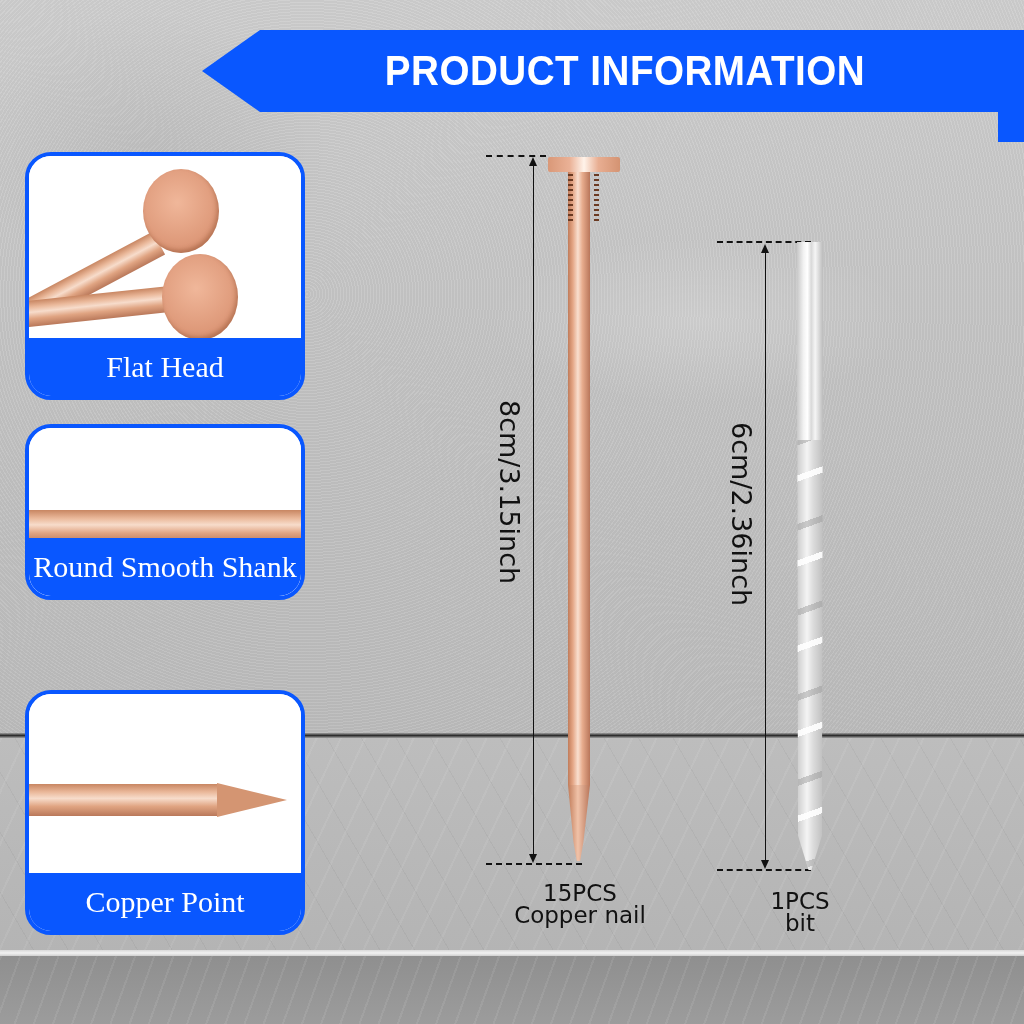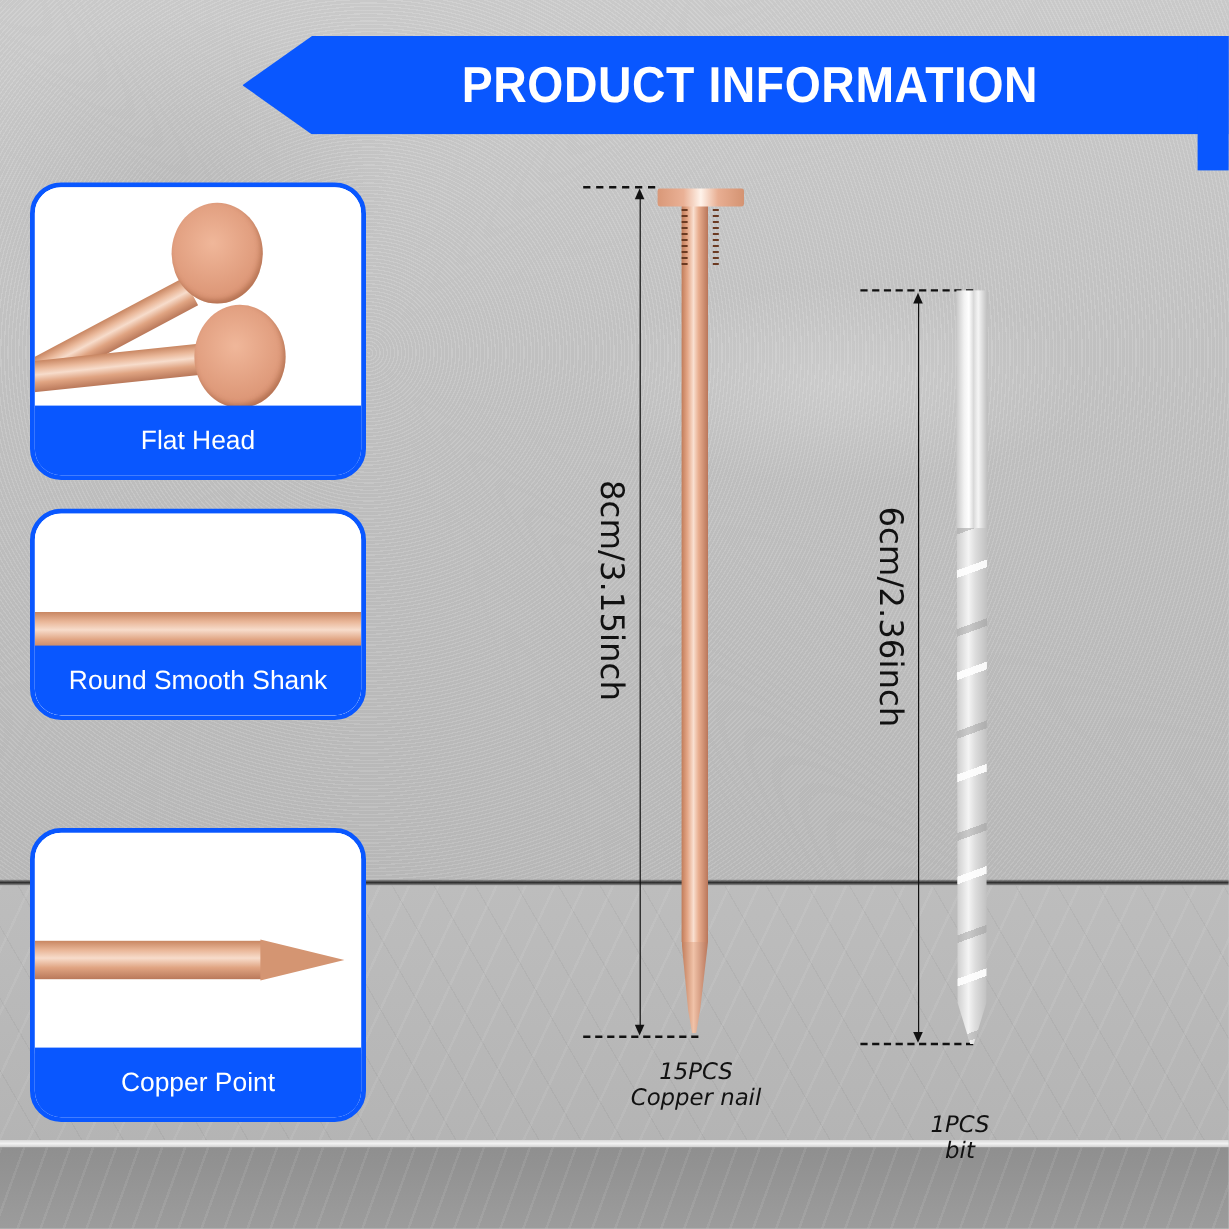--- a/index.html
+++ b/index.html
@@ -62,21 +62,21 @@
   .card {
     position:absolute; left:25px; width:280px;
     border:4px solid #0957ff; border-radius:26px; overflow:hidden;
     background:#fff;
   }
   .card .photo { position:relative; width:100%; height:184px; background:#fff; overflow:hidden; }
   .card .caption {
     position:absolute; left:0; right:0; bottom:0; height:58px;
     background:#0957ff; color:#fff;
     display:flex; align-items:center; justify-content:center;
-    font-size:22px; font-family:Liberation Sans, sans-serif;
+    font-size:30px; font-family:Liberation Serif, serif;
   }
   .card1 { top:152px; height:248px; }
   .card2 { top:424px; height:176px; }
   .card3 { top:690px; height:245px; }
 
   .rod {
     position:absolute;
     background:linear-gradient(180deg,#c88662 0%,#eab89a 25%,#f7dccb 45%,#e0a482 70%,#b9785a 100%);
   }
   .nail-head {
@@ -135,22 +135,22 @@
   }
   .bit-flute {
     position:absolute; left:795px; top:440px; width:30px; height:430px;
     background:
       repeating-linear-gradient(160deg, rgba(150,150,150,0.45) 0 6px, rgba(255,255,255,0) 6px 34px, rgba(255,255,255,0.9) 34px 40px, rgba(255,255,255,0) 40px 80px),
       linear-gradient(90deg,#c4c4c4,#f4f4f4 40%,#dcdcdc 60%,#b9b9b9);
     clip-path:polygon(8% 0,92% 0,90% 92%,55% 100%,45% 100%,10% 92%);
   }
 
   .count-label {
-    position:absolute; color:#111; font-size:19px; text-align:center;
-    line-height:22px; font-family:"DejaVu Sans", sans-serif;font-style:italic;
+    position:absolute; color:#111; font-size:23px; text-align:center;
+    line-height:22px; font-family:"DejaVu Sans", sans-serif;
   }
 </style>
 </head>
 <body>
 
 <div class="bg-upper"></div>
 <div class="bg-seam"></div>
 <div class="bg-lower"></div>
 <div class="bg-edge"></div>
 <div class="bg-floor"></div>
@@ -205,16 +205,16 @@
 <div class="dash" style="left:717px;top:241px;width:94px;"></div>
 <div class="dash" style="left:717px;top:869px;width:94px;"></div>
 <div class="vline" style="left:765px;top:250px;height:612px;"></div>
 <div class="arrow-up" style="left:761px;top:244px;"></div>
 <div class="arrow-down" style="left:761px;top:860px;"></div>
 <div class="dim-label" style="left:757px;top:422px;">6cm/2.36inch</div>
 
 <div class="bit-shank"></div>
 <div class="bit-flute"></div>
 
-<div class="count-label" style="left:740px;top:926px;width:120px;">
+<div class="count-label" style="left:740px;top:890px;width:120px;">
   <div>1PCS</div>
   <div>bit</div>
 </div>
 
 </body></html>

